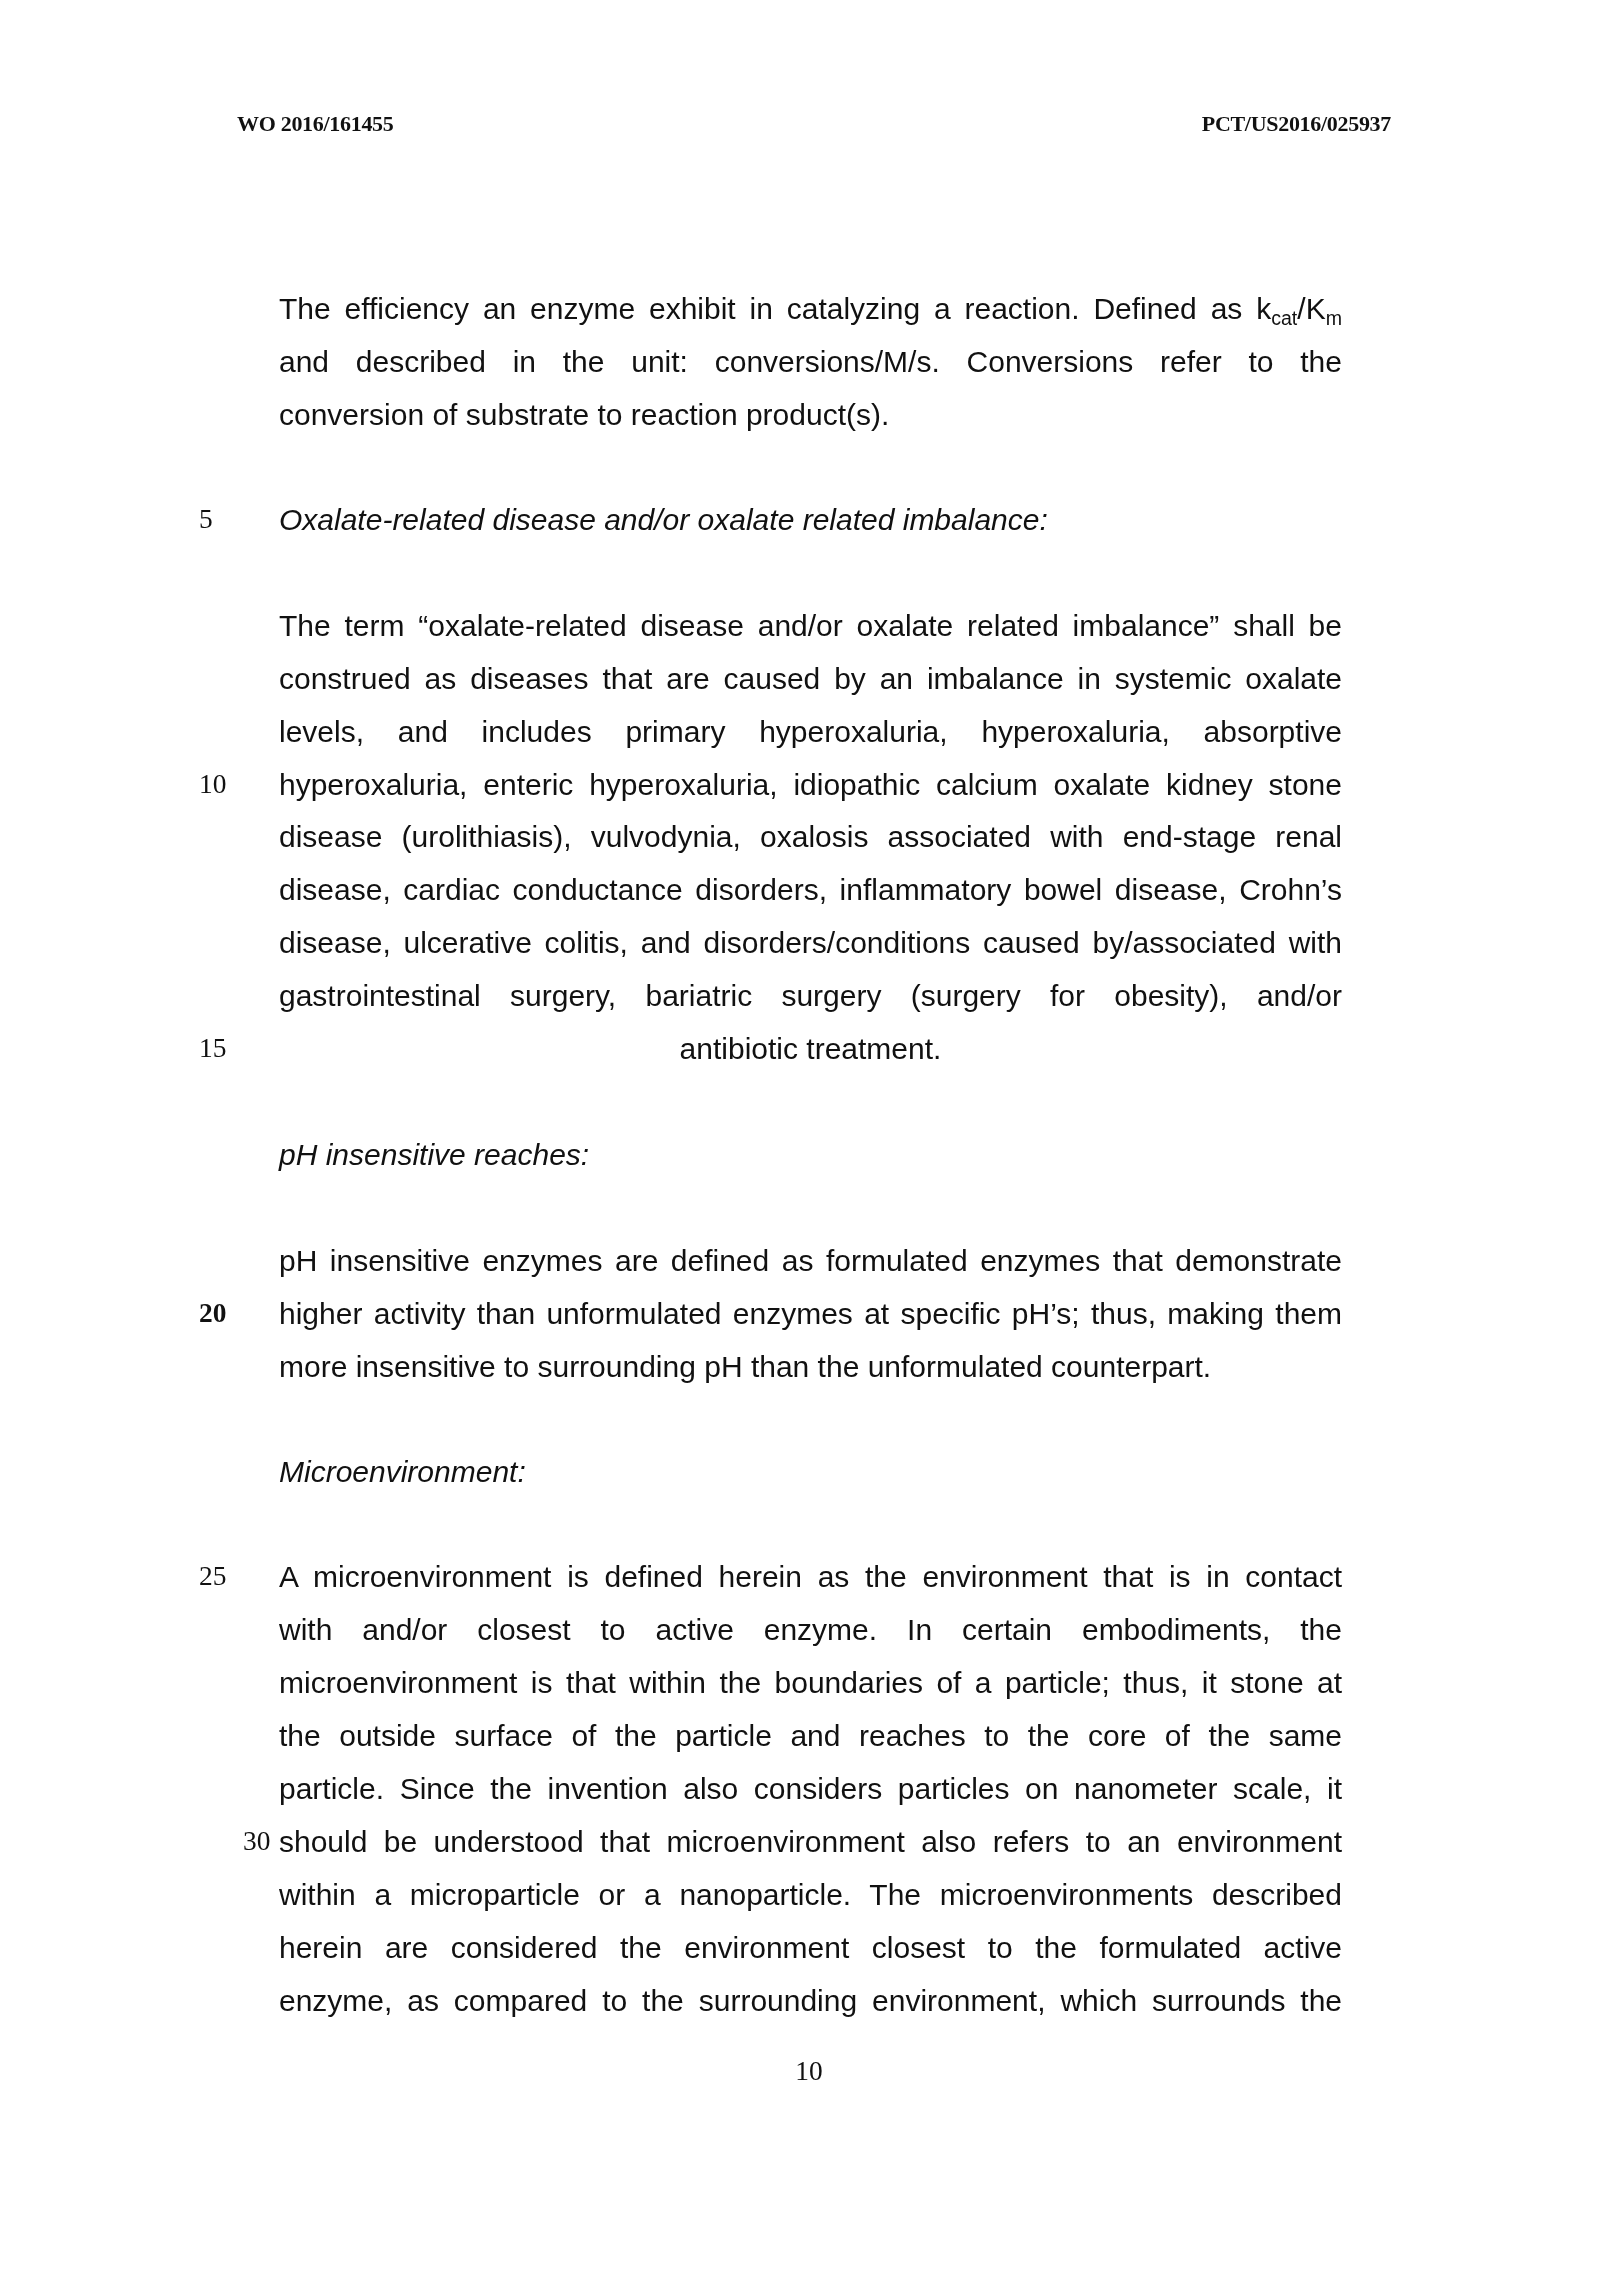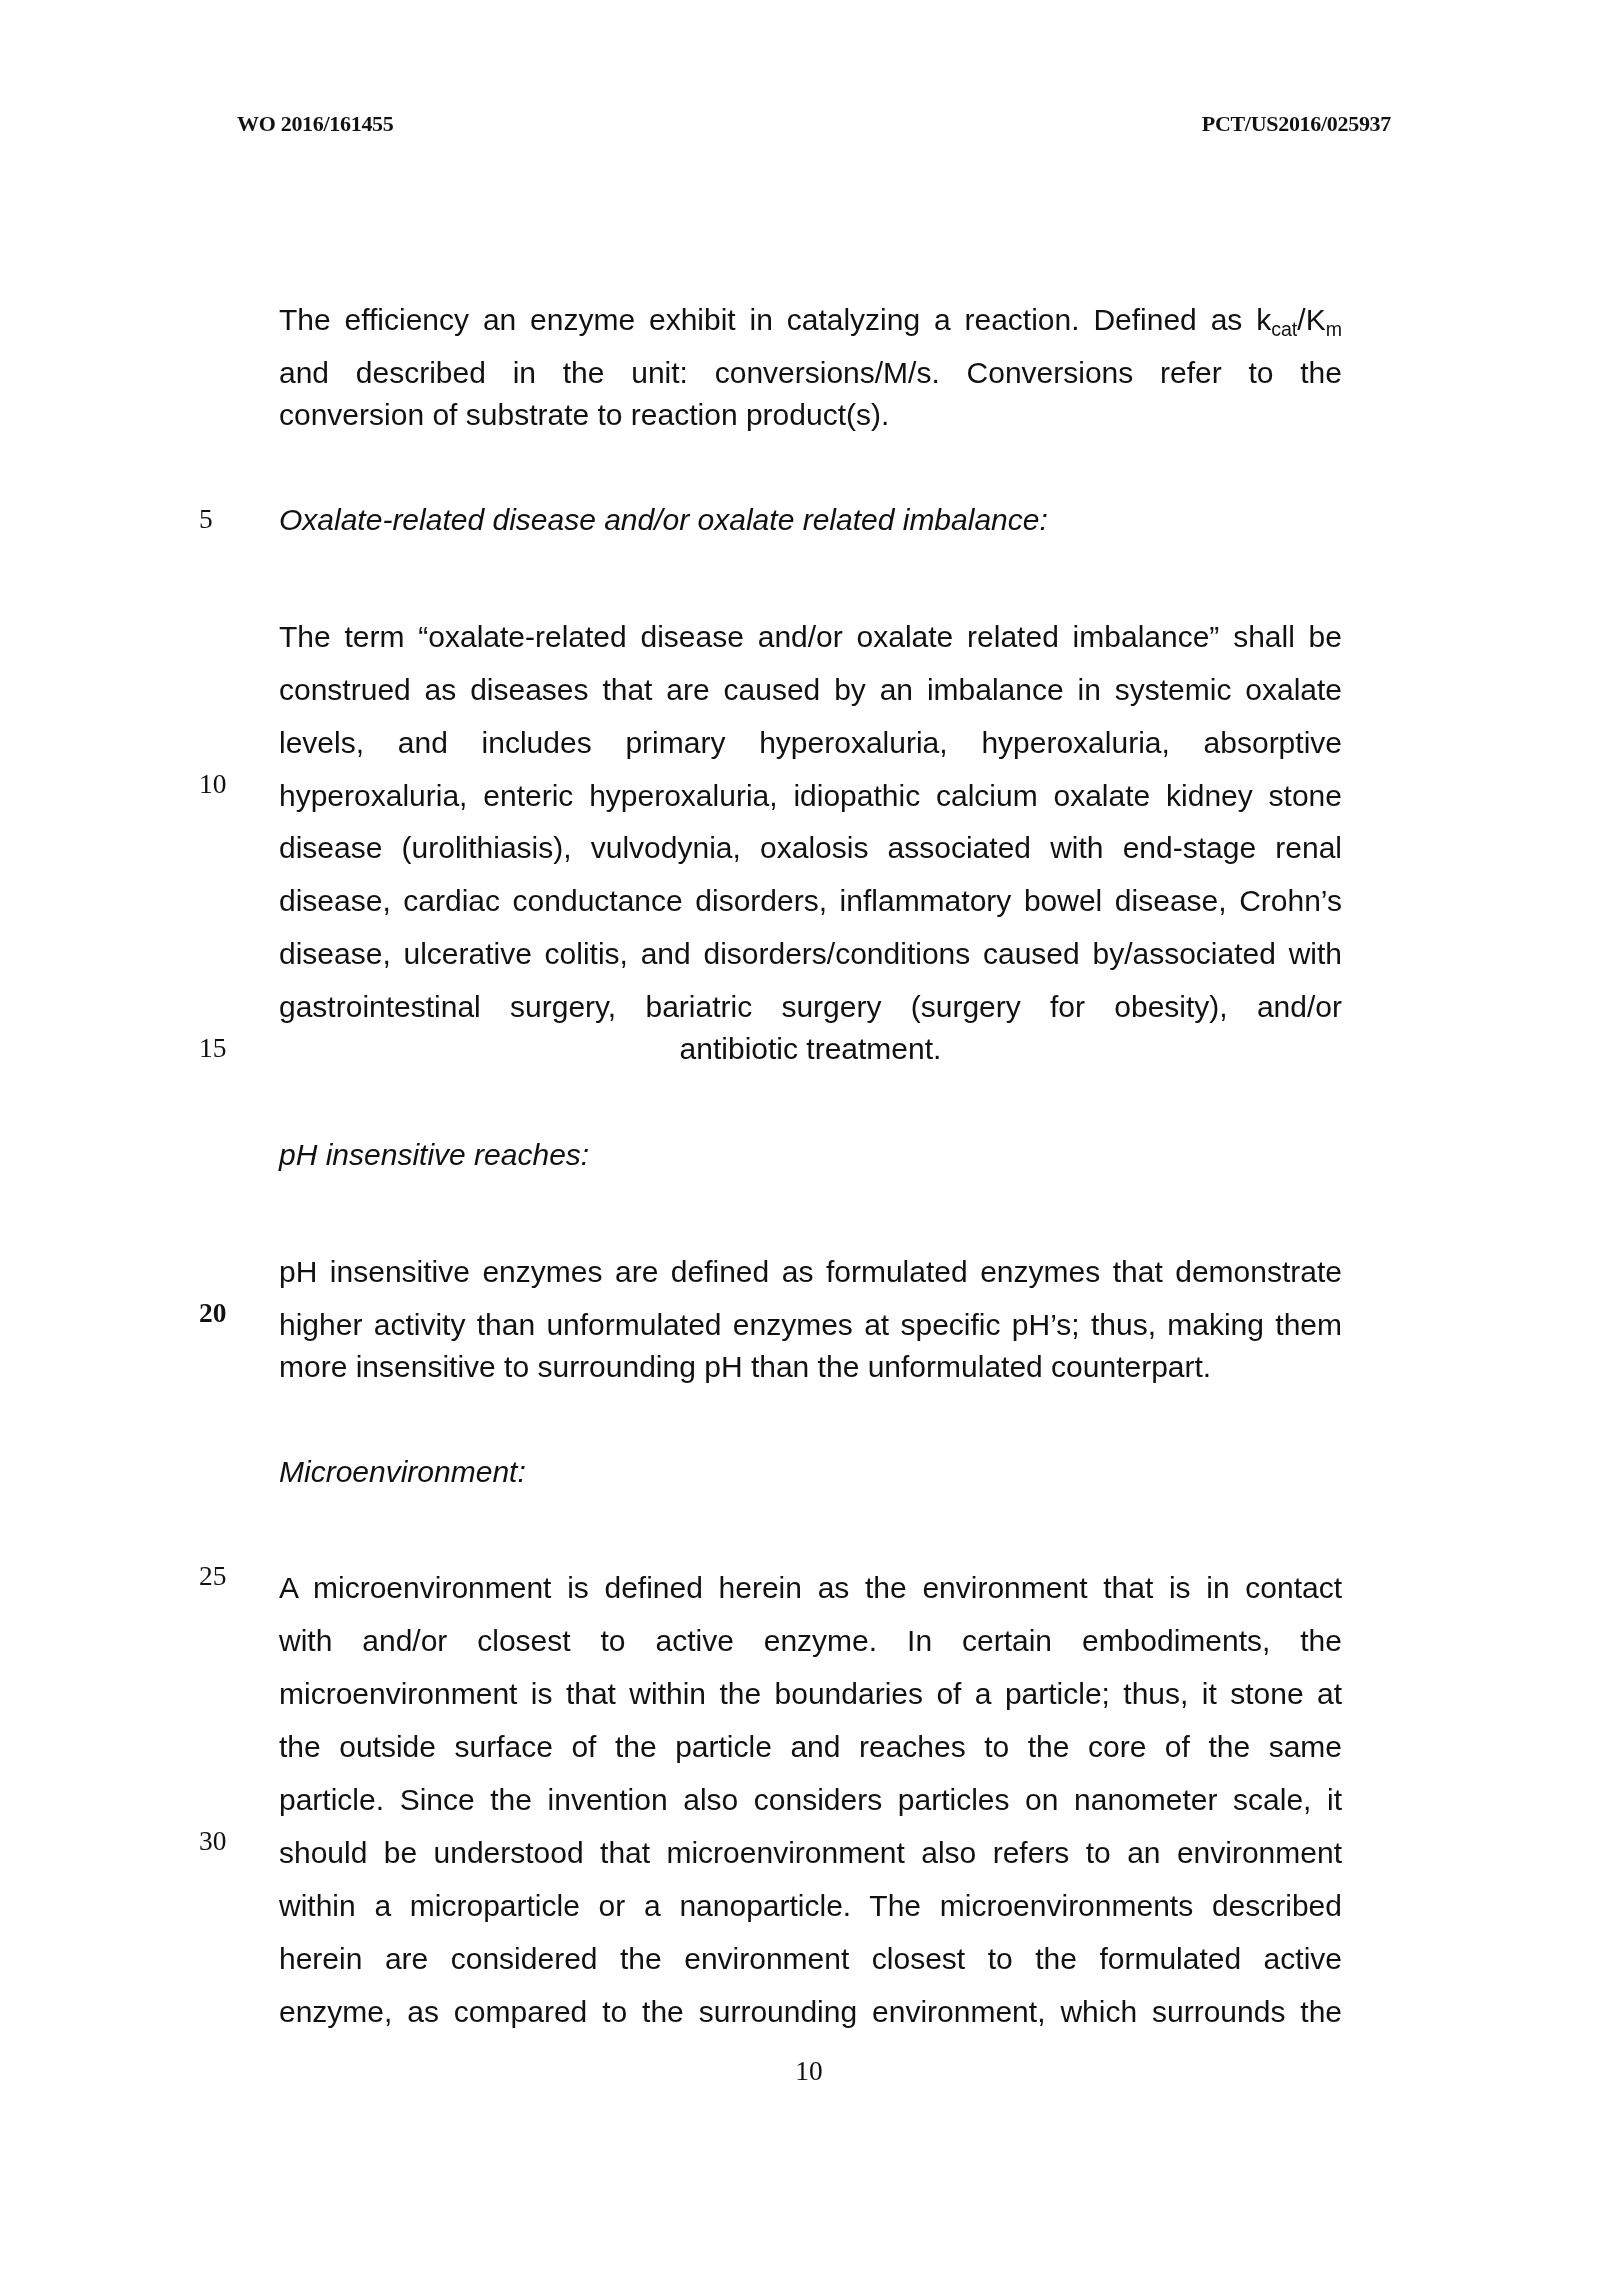--- a/index.html
+++ b/index.html
@@ -1,21 +1,21 @@
 <!DOCTYPE html>
 <html><head>
   <meta charset="utf-8">
   <style>
     html, body { margin: 0; padding: 0; background: #ffffff; }
     body { width: 1618px; height: 2287px; position: relative; overflow: hidden; color: #111111; }
     .hdr { position: absolute; top: 111px; font-family: "Liberation Serif", serif; font-weight: bold; font-size: 22px; letter-spacing: -0.3px; }
     .hdr-left { left: 237px; }
     .hdr-right { right: 227px; }
     .line { position: absolute; left: 279px; width: 1063px; font-family: "Liberation Sans", sans-serif; font-size: 30px; line-height: 39px; white-space: nowrap; }
-    .line.just { text-align: justify; text-align-last: justify; margin-top: 11px; }
+    .line.just { text-align: justify; text-align-last: justify; }
     .line.ital { font-style: italic; }
     .lnum { position: absolute; left: 199px; width: 49px; font-family: "Liberation Serif", serif; font-size: 27.4px; line-height: 39px; }
     .pagenum { position: absolute; top: 2056px; left: 0; width: 1618px; text-align: center; font-family: "Liberation Serif", serif; font-size: 27.4px; }
     sub { font-size: 19.6px; vertical-align: -5.9px; line-height: 0; }
   </style>
 </head>
 <body>
 
 <div class="hdr hdr-left">WO 2016/161455</div>
 <div class="hdr hdr-right">PCT/US2016/025937</div>
@@ -45,20 +45,20 @@
 <div class="line just" style="top:1294px;">higher activity than unformulated enzymes at specific pH’s; thus, making them</div>
 <div class="line" style="top:1347px;">more insensitive to surrounding pH than the unformulated counterpart.</div>
 
 <div class="line ital" style="top:1452px;">Microenvironment:</div>
 <div class="lnum" style="top:1557px;">25</div>
 <div class="line just" style="top:1557px;">A microenvironment is defined herein as the environment that is in contact</div>
 <div class="line just" style="top:1610px;">with and/or closest to active enzyme.  In certain embodiments, the</div>
 <div class="line just" style="top:1663px;">microenvironment is that within the boundaries of a particle; thus, it stone at</div>
 <div class="line just" style="top:1716px;">the outside surface of the particle and reaches to the core of the same</div>
 <div class="line just" style="top:1769px;">particle.  Since the invention also considers particles on nanometer scale, it</div>
-<div class="lnum" style="top:1822px;">30</div>
+<div class="lnum" style="top:1822px;margin-left:44px;">30</div>
 <div class="line just" style="top:1822px;">should be understood that microenvironment also refers to an environment</div>
 <div class="line just" style="top:1875px;">within a microparticle or  a nanoparticle.  The microenvironments described</div>
 <div class="line just" style="top:1928px;">herein are considered the environment closest to the formulated active</div>
 <div class="line just" style="top:1981px;">enzyme, as compared to the surrounding environment, which surrounds the</div>
 
 <div class="pagenum">10</div>
 
 
 </body></html>

